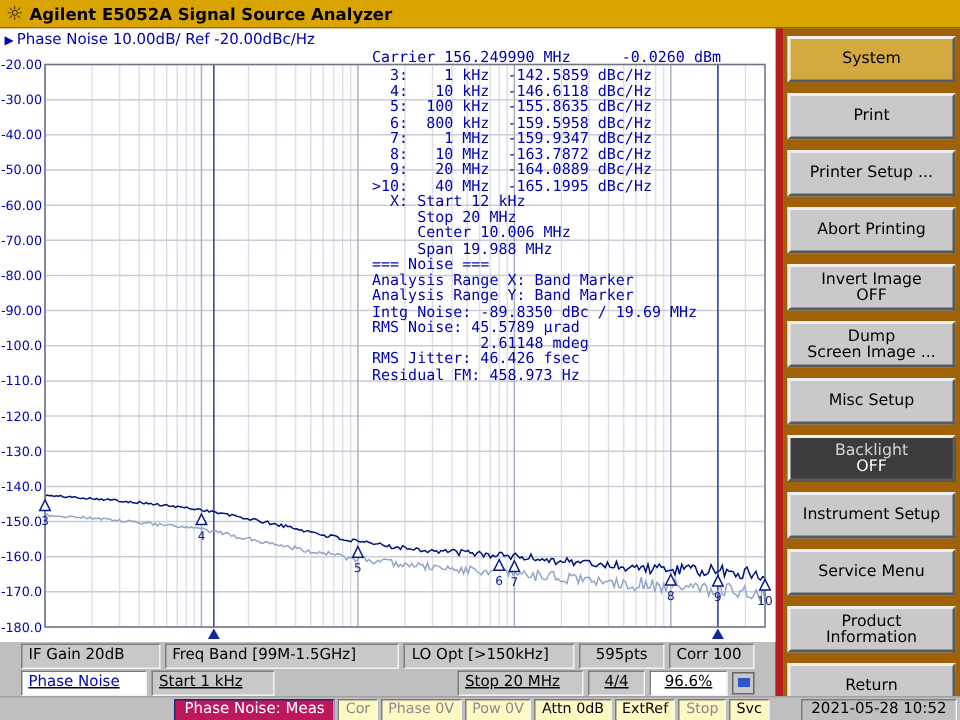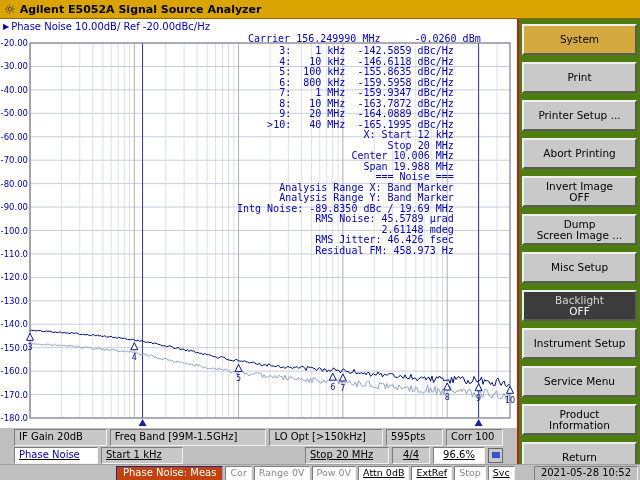--- a/index.html
+++ b/index.html
@@ -8,49 +8,49 @@
   .titlebar{height:18px;background:#d9a400;border-bottom:1px solid #8a6a00;display:flex;align-items:center;gap:4px;padding:0 4px;flex:0 0 auto;}
   .sun{font-size:13px;line-height:13px;color:#2e2400;}
   .title{font-size:11px;font-weight:bold;color:#000;}
   .main{height:445px;display:flex;flex:0 0 auto;}
   .left-col{width:517px;display:flex;flex-direction:column;}
   .plot{position:relative;width:517px;height:409px;background:#ffffff;flex:0 0 auto;}
   #plot-svg{position:absolute;left:0;top:0;}
   .plot-header{position:absolute;left:3px;top:2px;display:flex;align-items:center;gap:2px;font-size:10px;color:#0000b4;white-space:nowrap;}
   .hdr-tri{font-size:8px;line-height:8px;color:#0000b4;}
   .carrier{position:absolute;left:248px;top:14px;display:flex;gap:34px;font:10px "DejaVu Sans Mono",monospace;color:#0000b4;white-space:pre;}
-  #readout{position:absolute;left:237px;top:27px;margin:0;font:10px/10.5px "DejaVu Sans Mono",monospace;color:#0000b4;white-space:pre;text-align:right;}
+  #readout{position:absolute;left:248px;top:27px;margin:0;font:10px/10.5px "DejaVu Sans Mono",monospace;color:#0000b4;white-space:pre;}
   .row1,.row2{display:flex;align-items:center;gap:3px;padding:0 14px;flex:0 0 auto;}
   .row1{height:16px;margin-top:1px;}
   .row2{height:16px;margin-top:2px;text-decoration:underline;}
   .seg{background:#c8c8c8;border:1px solid;border-color:#7d7d7d #f2f2f2 #f2f2f2 #7d7d7d;font-size:10px;color:#000;padding:0 4px;height:15px;line-height:13px;white-space:nowrap;overflow:hidden;}
   .seg1-0{width:88px;}
   .seg1-1{width:156px;}
   .seg1-2{width:110px;}
-  .seg1-3{width:50px;text-align:left;}
+  .seg1-3{width:50px;text-align:center;}
   .seg1-4{width:50px;margin-left:auto;}
   .spacer{flex:1 1 auto;}
   .trace-tab{background:#ffffff;color:#0000b4;width:74px;}
   .seg-start{width:72px;}
   .seg-stop{width:74px;}
   .seg-count{width:28px;text-align:center;}
   .seg-pct{width:42px;background:#ffffff;text-align:center;}
   .screen-icon{width:13px;height:13px;background:#c8c8c8;border:1px solid #666;display:inline-flex;align-items:center;justify-content:center;}
   .screen-inner{width:8px;height:6px;background:#3355cc;display:block;}
-  .menu{flex:1 1 auto;background:#4d7c0f;padding:5px 3px 0 3px;display:flex;flex-direction:column;border-left:2px solid #b91c1c;}
+  .menu{flex:1 1 auto;background:#a16207;padding:5px 3px 0 3px;display:flex;flex-direction:column;border-left:5px solid #b91c1c;}
   .mbtn{height:27px;margin-bottom:7px;background:#c9c9c9;border:2px solid;border-color:#efefef #5a5a5a #5a5a5a #efefef;display:flex;flex-direction:column;align-items:center;justify-content:center;font-size:10.5px;line-height:11px;color:#000;text-align:center;flex:0 0 auto;}
   .mbtn.selected{background:#d4a940;}
   .mbtn.dark{background:#3c3c3c;color:#d6d6d6;}
   .mbtn.dark div:last-child{color:#ffffff;}
   .row3{height:17px;background:#bfbfbf;border-top:1px solid #a0a0a0;display:flex;align-items:center;gap:2px;padding:0 2px;flex:0 0 auto;}
-  .mode{margin-left:114px;background:#c2410c;color:#fff;font-size:10px;line-height:12px;padding:0 6px;height:14px;border:1px solid;border-color:#1c2a7a #8fa0ea #8fa0ea #1c2a7a;white-space:nowrap;}
+  .mode{margin-left:114px;background:#be185d;color:#fff;font-size:10px;line-height:12px;padding:0 6px;height:14px;border:1px solid;border-color:#1c2a7a #8fa0ea #8fa0ea #1c2a7a;white-space:nowrap;}
   .flags{display:flex;gap:2px;}
-  .flag{background:#ffffff;border:1px solid;border-color:#7d7d7d #f2f2f2 #f2f2f2 #7d7d7d;font-size:9.5px;line-height:12px;height:14px;padding:0 4px;white-space:nowrap;}
+  .flag{background:#fef9c3;border:1px solid;border-color:#7d7d7d #f2f2f2 #f2f2f2 #7d7d7d;font-size:9.5px;line-height:12px;height:14px;padding:0 4px;white-space:nowrap;}
   .flag.dim{color:#8a8a8a;}
-  .flag.on{color:#000;text-decoration:underline;}
+  .flag.on{color:#000;}
   .datetime{margin-left:auto;background:#bfbfbf;border:1px solid;border-color:#7d7d7d #f2f2f2 #f2f2f2 #7d7d7d;font-size:10px;line-height:12px;height:14px;padding:0 6px;color:#000;white-space:nowrap;}
 </style>
 </head>
 <body>
 
 <div class="screen">
 
   <div class="titlebar">
     <span class="sun">☼</span>
     <span class="title">Agilent E5052A Signal Source Analyzer</span>
@@ -252,21 +252,21 @@
         <div class="mbtn ">
           <div>Return</div>
         </div>
       </div>
   </div>
 
   <div class="row3">
     <span class="mode">Phase Noise: Meas</span>
     <span class="flags" id="flags">
         <span class="flag dim">Cor</span>
-        <span class="flag dim">Range 0V</span>
+        <span class="flag dim">Phase 0V</span>
         <span class="flag dim">Pow 0V</span>
         <span class="flag on">Attn 0dB</span>
         <span class="flag on">ExtRef</span>
         <span class="flag dim">Stop</span>
         <span class="flag on">Svc</span>
       </span>
     <span class="datetime">2021-05-28 10:52</span>
   </div>
 
 </div>

